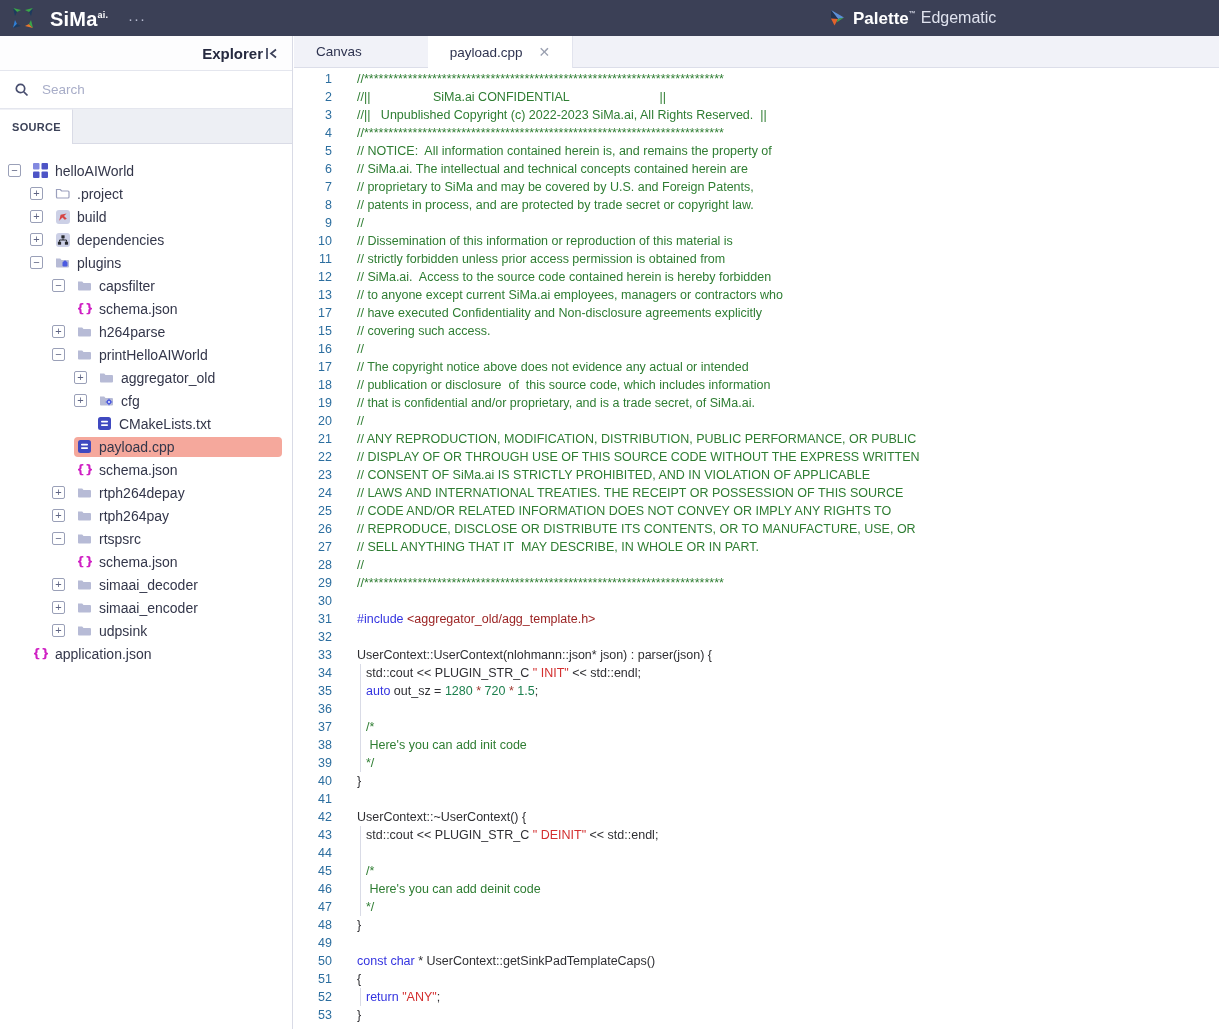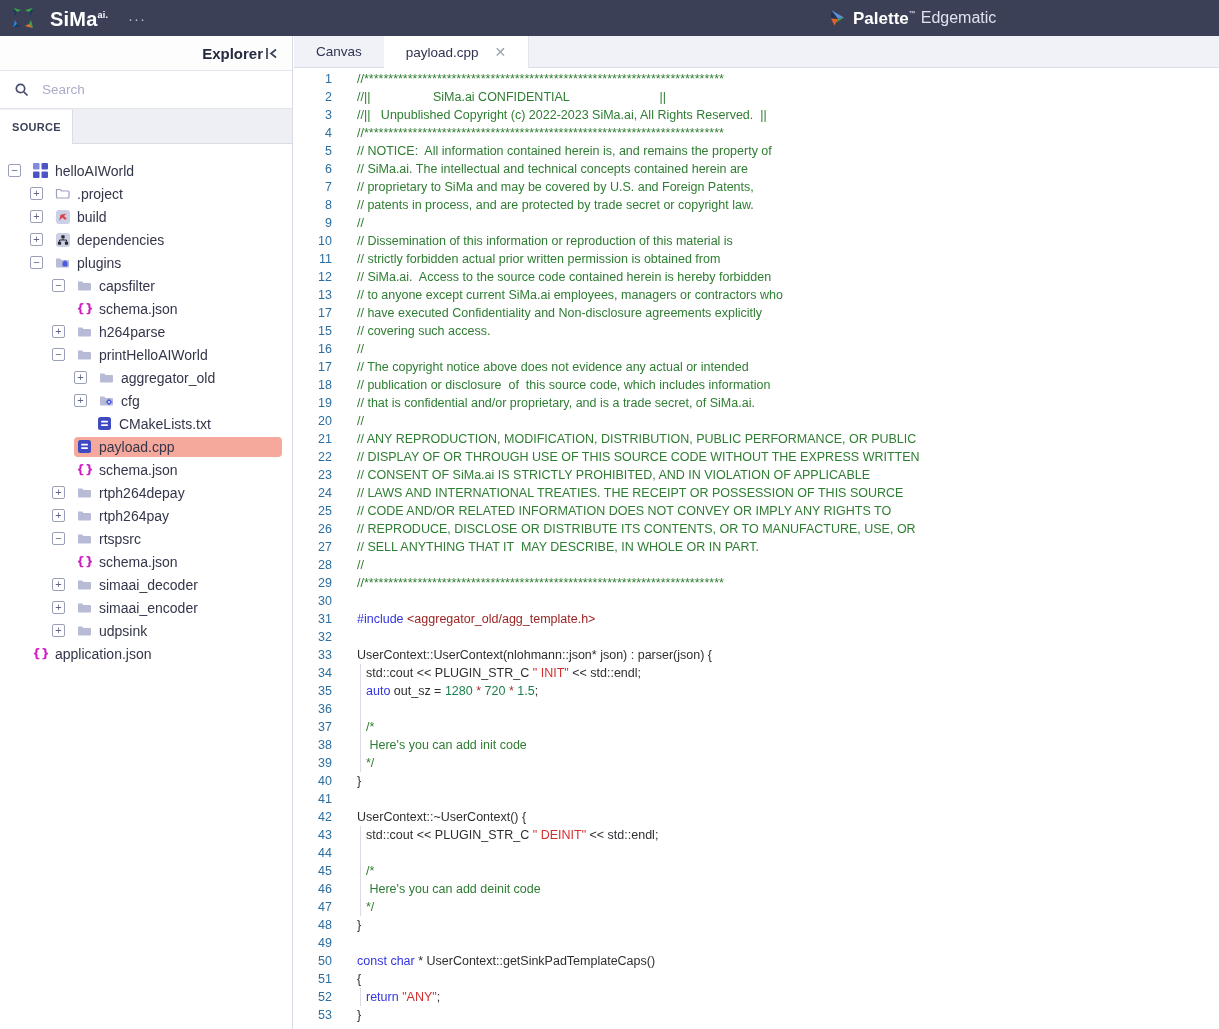--- a/index.html
+++ b/index.html
@@ -31,21 +31,21 @@
   .sb-tab-fill{flex:1;background:#edeff4;border-bottom:1px solid #d9dbe6;}
   .tree{padding-top:15px;}
   .tree-row{height:23px;display:flex;align-items:center;font-size:14px;color:#33364a;cursor:pointer;box-sizing:border-box;}
   .expander{width:13px;height:13px;border:1px solid #9aa0b8;border-radius:2px;color:#5f6584;font-size:11px;line-height:10px;text-align:center;margin-right:9px;flex:none;box-sizing:border-box;background:#fff;cursor:pointer;}
   .row-inner{display:flex;align-items:center;gap:7px;flex:1;margin-right:10px;border-radius:4px;padding:2px 3px;min-width:0;}
   .row-inner.selected{background:var(--c-selection);}
   .tree-icon{width:15px;height:14px;flex:none;display:flex;align-items:center;justify-content:center;}
   .tree-label{white-space:nowrap;}
   
   .main{position:absolute;top:36px;left:294px;right:0;bottom:0;}
-  .tabstrip{height:32px;background:#f1f2f8;border-bottom:1px solid #dcdee9;display:flex;box-sizing:border-box;}
+  .tabstrip{height:32px;background:#f1f2f8;border-bottom:1px solid #dcdee9;display:flex;box-sizing:border-box;gap:44px;}
   .tab{display:flex;align-items:center;padding:0 22px;font-size:13.5px;color:#2e3350;cursor:pointer;}
   .tab.active{background:#fff;border-right:1px solid #e2e4ee;margin-bottom:-1px;}
   .tab-close{margin-left:16px;color:#9aa0b0;font-size:14px;line-height:1;cursor:pointer;}
   .editor{position:absolute;top:32px;left:0;right:0;bottom:0;background:#fff;overflow:hidden;padding-top:2px;}
   .cline{display:flex;height:18px;align-items:center;font-size:12.5px;white-space:pre;}
   .ln{width:38px;text-align:right;color:var(--c-lineno);flex:none;user-select:none;}
   .ctext{margin-left:25px;position:relative;height:100%;display:flex;align-items:center;color:#2f2f33;}
   .ctext.ind{padding-left:9px;}
   .ctext.ind::before{content:"";position:absolute;left:3px;top:0;bottom:0;width:1px;background:#d9dbe6;}
   .tk-p{color:#2f2f33;}
@@ -387,21 +387,21 @@
       <div class="cline"><span class="ln">1</span><span class="ctext"><span class="tk-c">//**************************************************************************</span></span></div>
       <div class="cline"><span class="ln">2</span><span class="ctext"><span class="tk-c">//||                  SiMa.ai CONFIDENTIAL                          ||</span></span></div>
       <div class="cline"><span class="ln">3</span><span class="ctext"><span class="tk-c">//||   Unpublished Copyright (c) 2022-2023 SiMa.ai, All Rights Reserved.  ||</span></span></div>
       <div class="cline"><span class="ln">4</span><span class="ctext"><span class="tk-c">//**************************************************************************</span></span></div>
       <div class="cline"><span class="ln">5</span><span class="ctext"><span class="tk-c">// NOTICE:  All information contained herein is, and remains the property of</span></span></div>
       <div class="cline"><span class="ln">6</span><span class="ctext"><span class="tk-c">// SiMa.ai. The intellectual and technical concepts contained herein are</span></span></div>
       <div class="cline"><span class="ln">7</span><span class="ctext"><span class="tk-c">// proprietary to SiMa and may be covered by U.S. and Foreign Patents,</span></span></div>
       <div class="cline"><span class="ln">8</span><span class="ctext"><span class="tk-c">// patents in process, and are protected by trade secret or copyright law.</span></span></div>
       <div class="cline"><span class="ln">9</span><span class="ctext"><span class="tk-c">//</span></span></div>
       <div class="cline"><span class="ln">10</span><span class="ctext"><span class="tk-c">// Dissemination of this information or reproduction of this material is</span></span></div>
-      <div class="cline"><span class="ln">11</span><span class="ctext"><span class="tk-c">// strictly forbidden actual prior written permission is obtained from</span></span></div>
+      <div class="cline"><span class="ln">11</span><span class="ctext"><span class="tk-c">// strictly forbidden unless prior access permission is obtained from</span></span></div>
       <div class="cline"><span class="ln">12</span><span class="ctext"><span class="tk-c">// SiMa.ai.  Access to the source code contained herein is hereby forbidden</span></span></div>
       <div class="cline"><span class="ln">13</span><span class="ctext"><span class="tk-c">// to anyone except current SiMa.ai employees, managers or contractors who</span></span></div>
       <div class="cline"><span class="ln">17</span><span class="ctext"><span class="tk-c">// have executed Confidentiality and Non-disclosure agreements explicitly</span></span></div>
       <div class="cline"><span class="ln">15</span><span class="ctext"><span class="tk-c">// covering such access.</span></span></div>
       <div class="cline"><span class="ln">16</span><span class="ctext"><span class="tk-c">//</span></span></div>
       <div class="cline"><span class="ln">17</span><span class="ctext"><span class="tk-c">// The copyright notice above does not evidence any actual or intended</span></span></div>
       <div class="cline"><span class="ln">18</span><span class="ctext"><span class="tk-c">// publication or disclosure  of  this source code, which includes information</span></span></div>
       <div class="cline"><span class="ln">19</span><span class="ctext"><span class="tk-c">// that is confidential and/or proprietary, and is a trade secret, of SiMa.ai.</span></span></div>
       <div class="cline"><span class="ln">20</span><span class="ctext"><span class="tk-c">//</span></span></div>
       <div class="cline"><span class="ln">21</span><span class="ctext"><span class="tk-c">// ANY REPRODUCTION, MODIFICATION, DISTRIBUTION, PUBLIC PERFORMANCE, OR PUBLIC</span></span></div>

